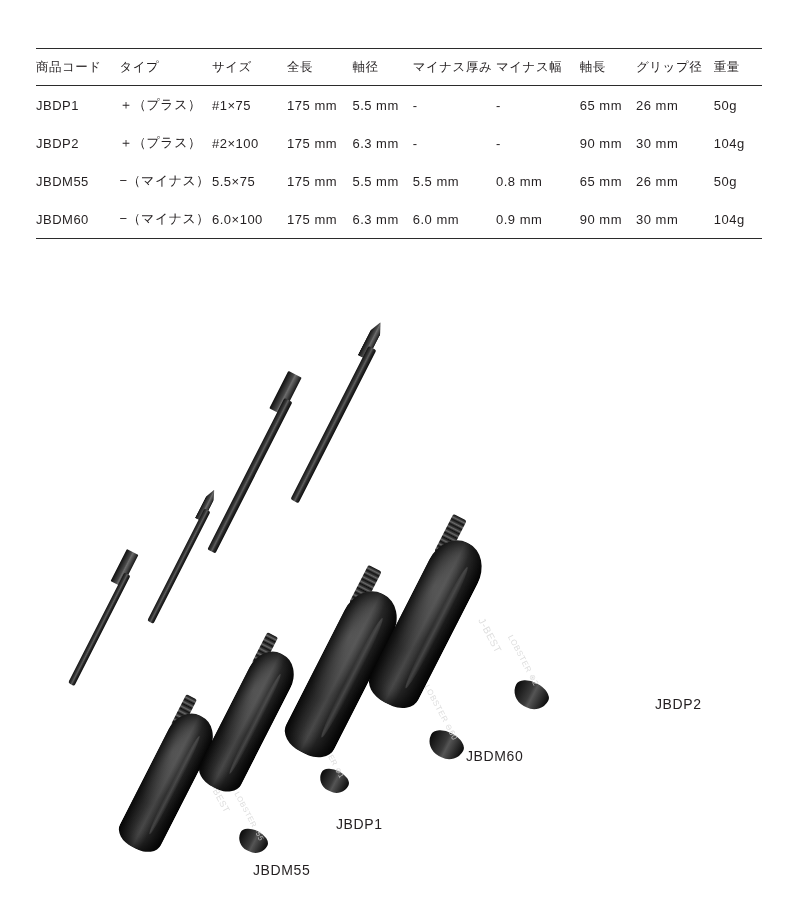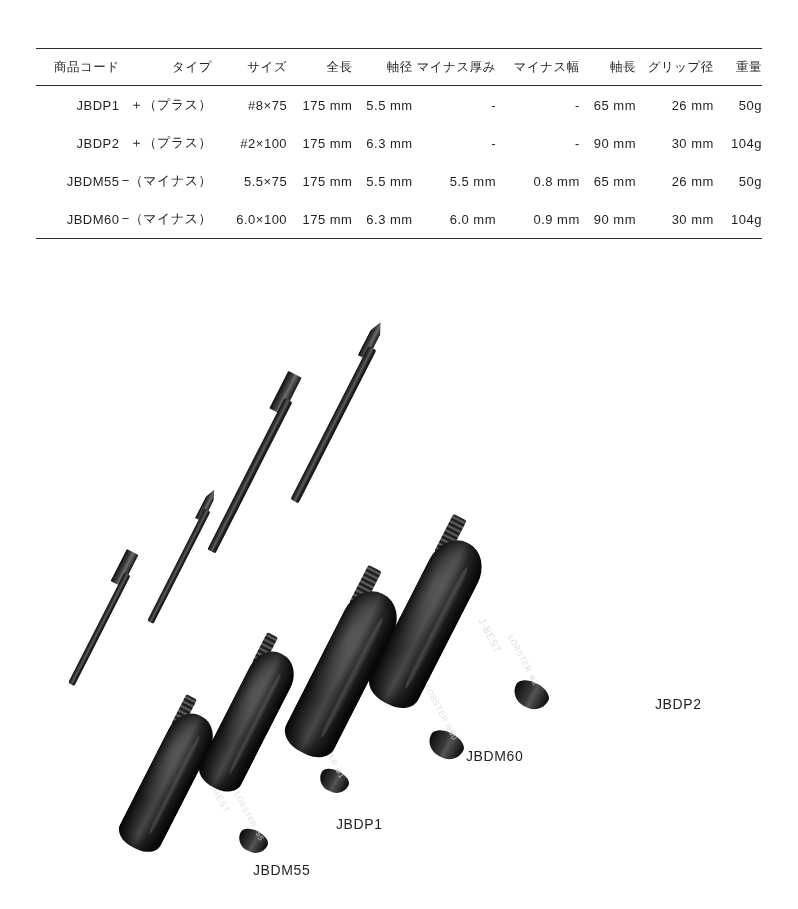--- a/index.html
+++ b/index.html
@@ -27,21 +27,21 @@
     border-collapse: collapse;
     width: 100%;
     font-size: 13px;
   }
   table.spec th,
   table.spec td {
     border-top: 1px solid #2b2b2b;
     border-bottom: 1px solid #2b2b2b;
     padding: 0;
     height: 38px;
-    text-align: right;
+    text-align: left;
     vertical-align: middle;
     font-weight: normal;
     white-space: nowrap;
     letter-spacing: 0.5px;
   }
   table.spec thead th {
     height: 36px;
     font-size: 12.5px;
   }
   table.spec tbody tr td {
@@ -146,21 +146,21 @@
         <th class="mt">マイナス幅</th>
         <th class="sl">軸長</th>
         <th class="gd">グリップ径</th>
         <th class="wt">重量</th>
       </tr>
     </thead>
     <tbody>
       <tr>
         <td class="code">JBDP1</td>
         <td class="type">＋（プラス）</td>
-        <td class="size">#8×75</td>
+        <td class="size">#1×75</td>
         <td class="len">175 mm</td>
         <td class="dia">5.5 mm</td>
         <td class="mw">-</td>
         <td class="mt">-</td>
         <td class="sl">65 mm</td>
         <td class="gd">26 mm</td>
         <td class="wt">50g</td>
       </tr>
       <tr>
         <td class="code">JBDP2</td>

